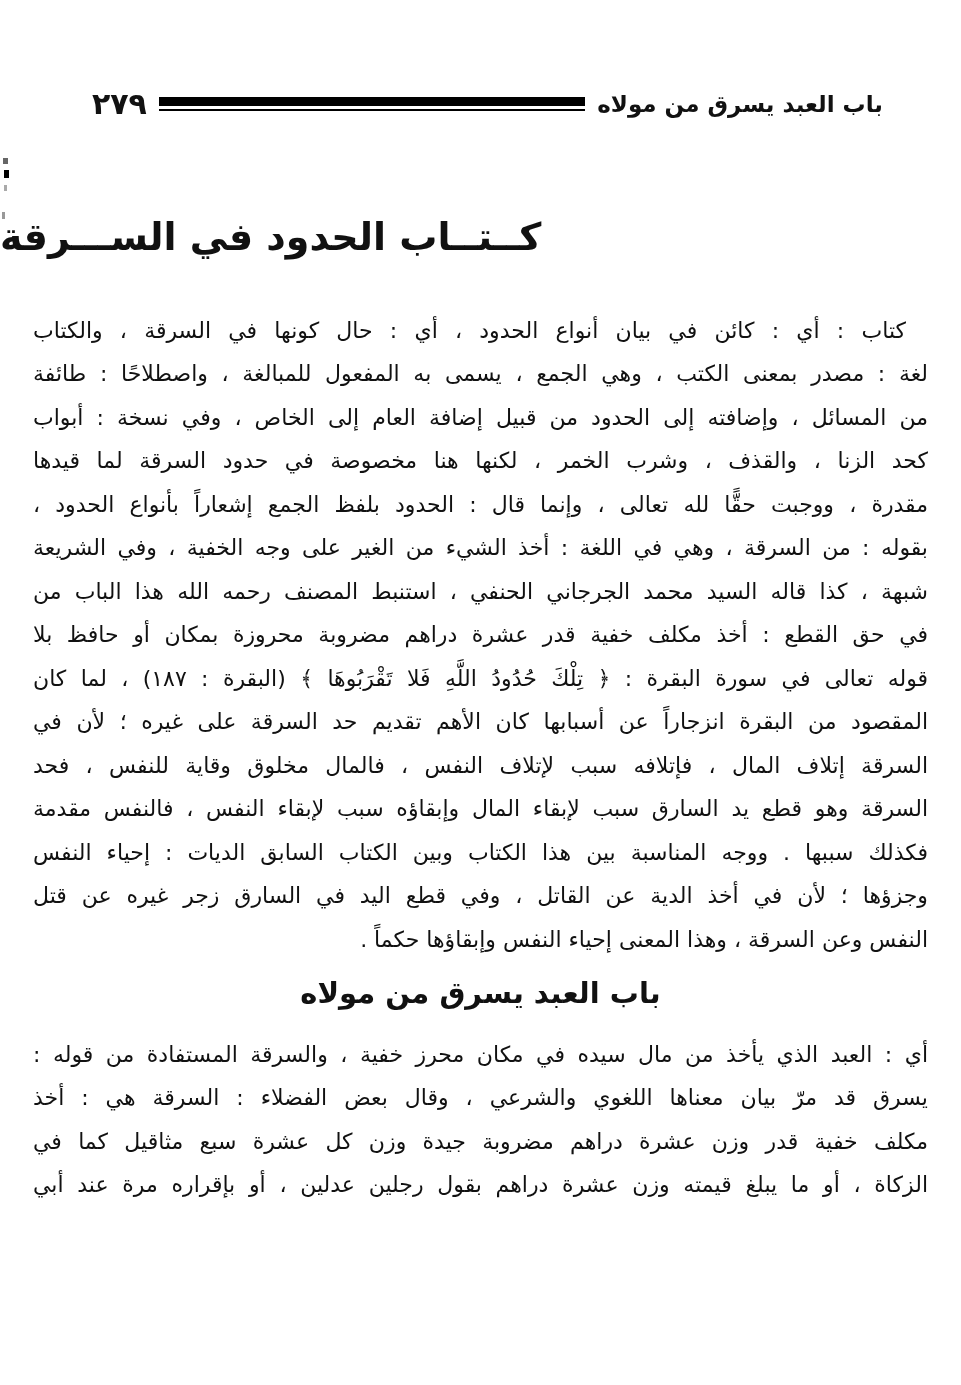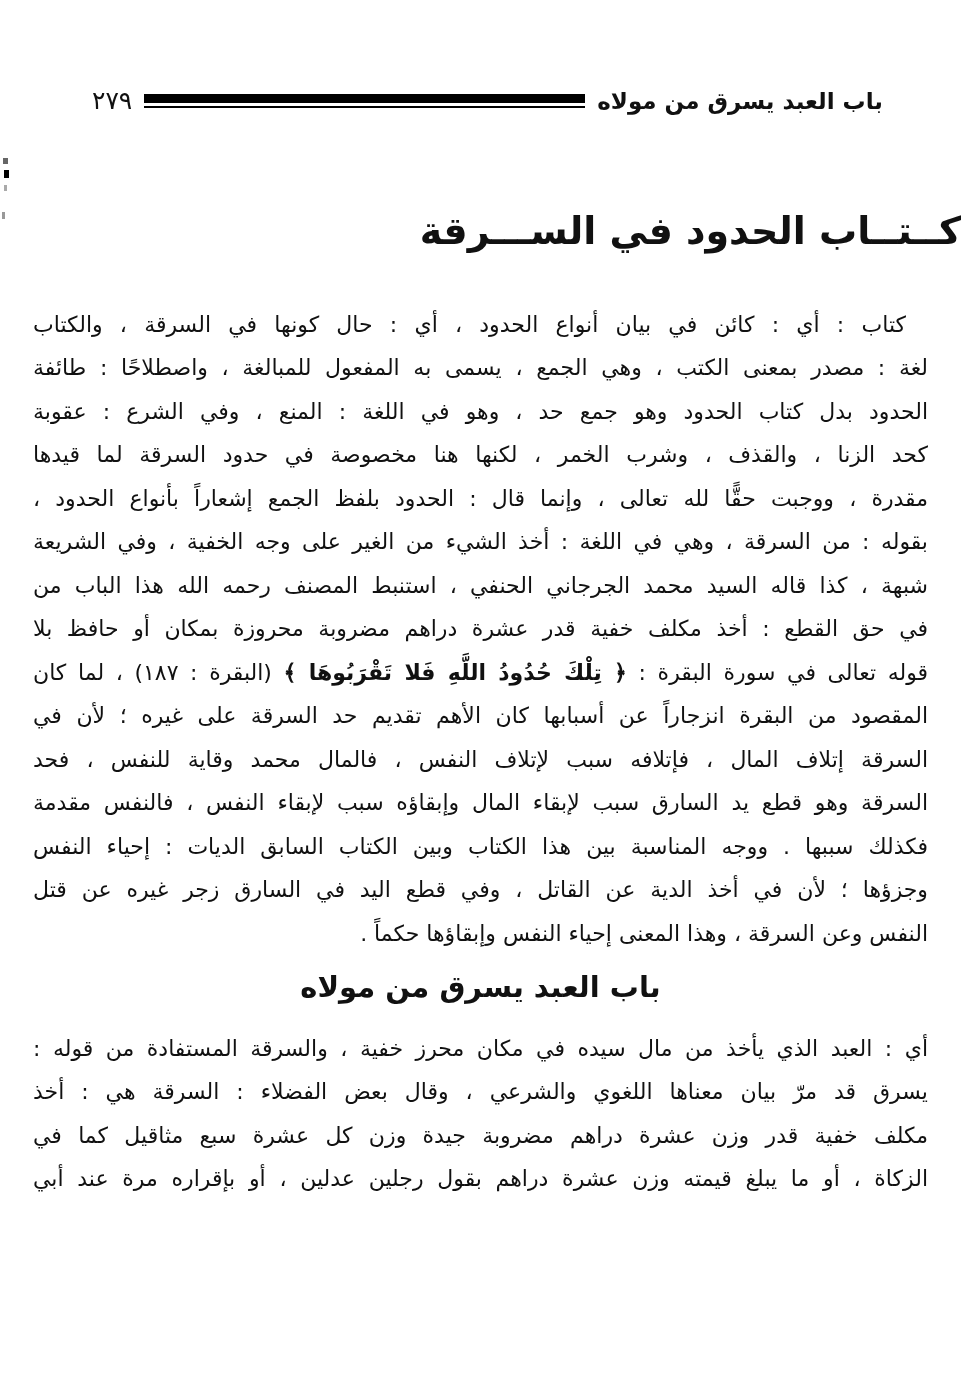--- a/index.html
+++ b/index.html
@@ -27,28 +27,28 @@
   .running-title {
     font-weight: bold;
     font-size: 23px;
     white-space: nowrap;
     letter-spacing: -0.5px;
   }
   .header-rule { flex: 1 1 auto; min-width: 40px; }
   .header-rule .bar  { height: 9px; background: #000; }
   .header-rule .thin { height: 2px; background: #000; margin-top: 3px; }
   .page-number {
-    font-weight: normal;
-    font-size: 25px;
+    font-weight: bold;
+    font-size: 30px;
     white-space: nowrap;
   }
   
   .book-title {
     margin: 94px 0 0 0;
-    text-align: right;
+    text-align: left;
     font-size: 38px;
     font-weight: bold;
     line-height: 1.2;
   }
   .chapter-heading {
     margin: 14px 0 0 0;
     text-align: center;
     font-size: 29px;
     font-weight: bold;
     line-height: 1.3;
@@ -62,21 +62,21 @@
   .textblock.first { margin-top: 48px; }
   .textblock.second { margin-top: 20px; }
   .line {
     margin: 0;
     text-align: justify;
     text-align-last: justify;
     white-space: normal;
   }
   .line.indent { padding-right: 22px; }
   .line.natural { text-align-last: right; }
-  .verse { font-weight: bold; }
+  .verse { font-weight: normal; }
   
   .speck { position: absolute; }
   .speck.s1 { left: 3px; top: 158px; width: 5px; height: 6px; background: #666; }
   .speck.s2 { left: 4px; top: 170px; width: 5px; height: 8px; background: #000; }
   .speck.s3 { left: 4px; top: 185px; width: 3px; height: 6px; background: #aaa; }
   .speck.s4 { left: 2px; top: 212px; width: 3px; height: 7px; background: #999; }
 </style>
 </head>
 <body>
 
@@ -94,29 +94,29 @@
       <div class="thin"></div>
     </div>
     <div class="page-number">٢٧٩</div>
   </header>
 
   <h1 class="book-title">كــتــاب الحدود في الســـرقة</h1>
 
   <section class="textblock first">
     <p class="line indent">كتاب : أي : كائن في بيان أنواع الحدود ، أي : حال كونها في السرقة ، والكتاب</p>
     <p class="line">لغة : مصدر بمعنى الكتب ، وهي الجمع ، يسمى به المفعول للمبالغة ، واصطلاحًا : طائفة</p>
-    <p class="line">الحدود بدل كتاب الحدود وهو جمع حد ، وهو في اللغة : المنع ، وفي الشرع : عقوبة</p>
+    <p class="line">من المسائل ، وإضافته إلى الحدود من قبيل إضافة العام إلى الخاص ، وفي نسخة : أبواب</p>
     <p class="line">كحد الزنا ، والقذف ، وشرب الخمر ، لكنها هنا مخصوصة في حدود السرقة لما قيدها</p>
     <p class="line">مقدرة ، ووجبت حقًّا لله تعالى ، وإنما قال : الحدود بلفظ الجمع إشعاراً بأنواع الحدود ،</p>
     <p class="line">بقوله : من السرقة ، وهي في اللغة : أخذ الشيء من الغير على وجه الخفية ، وفي الشريعة</p>
     <p class="line">شبهة ، كذا قاله السيد محمد الجرجاني الحنفي ، استنبط المصنف رحمه الله هذا الباب من</p>
     <p class="line">في حق القطع : أخذ مكلف خفية قدر عشرة دراهم مضروبة محروزة بمكان أو حافظ بلا</p>
     <p class="line"><span>قوله تعالى في سورة البقرة : </span><span class="verse">﴿ تِلْكَ حُدُودُ اللَّهِ فَلا تَقْرَبُوهَا ﴾</span><span> (البقرة : ١٨٧) ، لما كان</span></p>
     <p class="line">المقصود من البقرة انزجاراً عن أسبابها كان الأهم تقديم حد السرقة على غيره ؛ لأن في</p>
-    <p class="line">السرقة إتلاف المال ، فإتلافه سبب لإتلاف النفس ، فالمال محمد وقاية للنفس ، فحد</p>
+    <p class="line">السرقة إتلاف المال ، فإتلافه سبب لإتلاف النفس ، فالمال مخلوق وقاية للنفس ، فحد</p>
     <p class="line">السرقة وهو قطع يد السارق سبب لإبقاء المال وإبقاؤه سبب لإبقاء النفس ، فالنفس مقدمة</p>
     <p class="line">فكذلك سببها . ووجه المناسبة بين هذا الكتاب وبين الكتاب السابق الديات : إحياء النفس</p>
     <p class="line">وجزؤها ؛ لأن في أخذ الدية عن القاتل ، وفي قطع اليد في السارق زجر غيره عن قتل</p>
     <p class="line natural">النفس وعن السرقة ، وهذا المعنى إحياء النفس وإبقاؤها حكماً .</p>
   </section>
 
   <h2 class="chapter-heading">باب العبد يسرق من مولاه</h2>
 
   <section class="textblock second">
     <p class="line">أي : العبد الذي يأخذ من مال سيده في مكان محرز خفية ، والسرقة المستفادة من قوله :</p>

